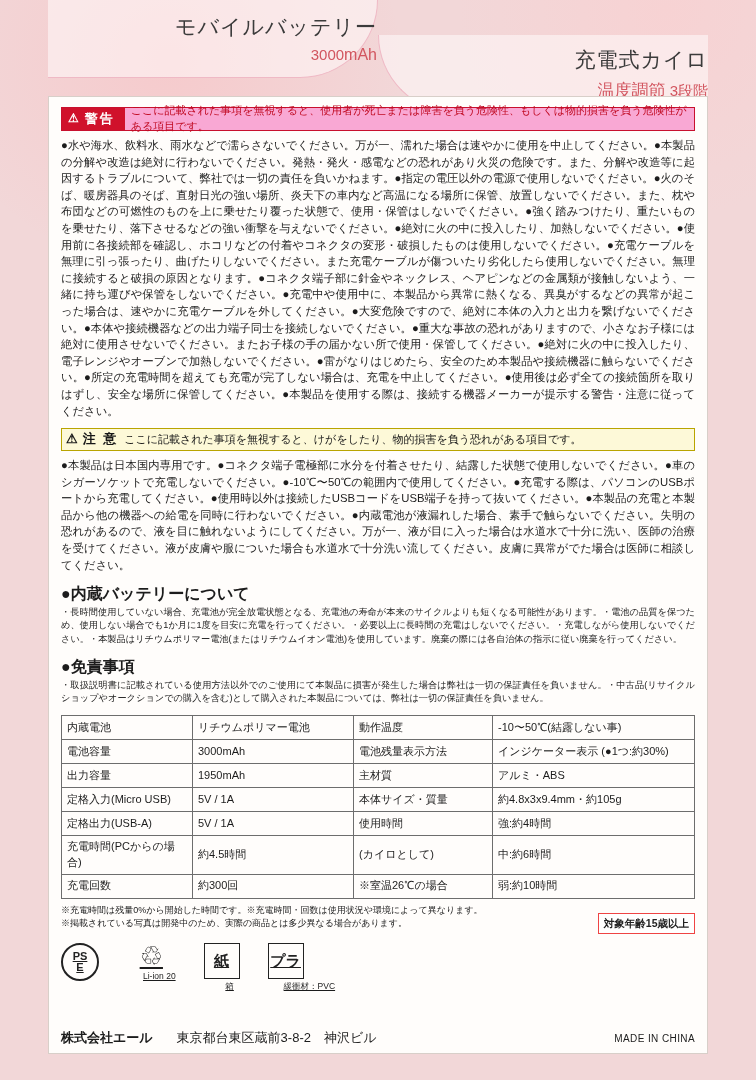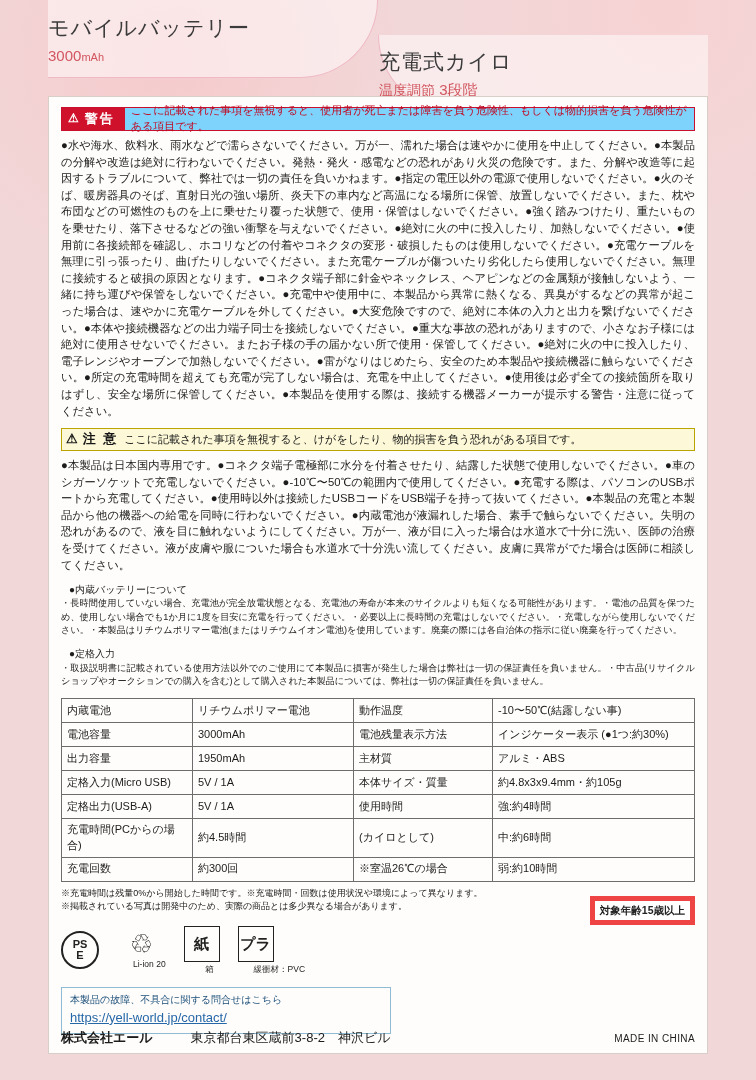--- a/index.html
+++ b/index.html
@@ -40,38 +40,38 @@
     gap: 0px;
   }
   .pill {
     width: 330px;
     height: 78px;
     border: 1px solid #efb9c5;
     border-radius: 0 0 14px 14px;
     background: rgba(255,252,252,0.55);
     display: flex;
     flex-direction: column;
-    align-items: flex-start;
+    align-items: flex-end;
     justify-content: center;
     box-sizing: border-box;
   }
   .pill.left  { border-radius: 0 0 120px 0; border-left: none; border-top: none; }
   .pill.right { border-radius: 0 0 0 120px; border-right: none; border-top: none; margin-top: 35px; }
   .pill-title {
     font-size: 21px;
     letter-spacing: 1px;
     color: #3b3b3b;
   }
   .pill-sub {
     margin-top: 5px;
     font-size: 15px;
     color: #d2555f;
   }
-  .pill-sub .unit { font-size: 11px; margin-top: 36px; }
-  .pill-sub .lbl  { font-size: 14px; color: #d2555f; }
+  .pill-sub .unit { font-size: 16px; margin-top: 36px; }
+  .pill-sub .lbl  { font-size: 17px; color: #d2555f; }
 
   
   .card {
     position: absolute;
     left: 48px;
     top: 96px;
     width: 660px;
     height: 958px;
     background: #fffdfb;
     border: 1px solid #d8cfc9;
@@ -102,21 +102,21 @@
     letter-spacing: 2px;
   }
   .warn-tag .tri { font-size: 12px; color: #ffffff; }
   .warn-text {
     flex: 1;
     display: flex;
     align-items: center;
     padding-left: 6px;
     font-size: 11px;
     color: #c00a22;
-    background: #7dd3fc;
+    background: #f9a8d4;
   }
   .body-text {
     text-align: justify;
     font-size: 11.3px;
     line-height: 1.47;
   }
 
   
   .caution-bar {
     display: flex;
@@ -135,23 +135,22 @@
     color: #171717;
     display: flex;
     align-items: center;
     gap: 3px;
   }
   .caution-text { font-size: 11px; color: #171717; }
 
   
   .sec-head {
     margin-top: 10px;
-    font-size: 10px;
-    font-weight: normal;
-    margin-left: 8px;
+    font-size: 16px;
+    font-weight: bold;
   }
   .fine {
     font-size: 9.2px;
     line-height: 1.45;
     text-align: justify;
     color: #222;
   }
 
   
   table.spec {
@@ -172,42 +171,43 @@
   td.v2 { }
 
   .notes {
     margin-top: 5px;
     font-size: 9px;
     line-height: 1.5;
     color: #222;
   }
   .age-badge {
     float: right;
-    border: 5px solid #ef4444;
+    border: 1px solid #ef4444;
     background: #fff;
     font-size: 10.5px;
     font-weight: bold;
     padding: 2px 5px;
     margin-top: -18px;
   }
 
   
   .setrow {
     margin-top: 12px;
     display: flex;
     align-items: flex-start;
     justify-content: space-between;
   }
   .set-text { font-size: 11.5px; padding-top: 14px; }
 
   .marks {
     display: flex;
-    align-items: center;
-    gap: 18px;
+    align-items: flex-start;
+    gap: 28px;
     padding-right: 8px;
+    text-decoration: underline;
   }
   .mark { text-align: center; font-size: 8px; color: #222; }
   .pse {
     width: 34px; height: 34px;
     border: 2px solid #222;
     border-radius: 50%;
     display: flex; flex-direction: column;
     align-items: center; justify-content: center;
     font-size: 11px; font-weight: bold; line-height: 1;
   }
@@ -234,21 +234,21 @@
   }
   .contact .c1 { font-size: 10px; color: #1b4f7a; }
   .contact .c2 { font-size: 13px; color: #2667a8; text-decoration: underline; margin-top: 2px; }
 
   
   .footer {
     position: absolute;
     left: 12px; right: 12px; bottom: 6px;
     display: flex;
     align-items: baseline;
-    gap: 38px;
+    gap: 24px;
     font-size: 13px;
   }
   .footer .corp { font-weight: bold; }
   .footer .made {
     margin-left: auto;
     font-size: 10px;
     letter-spacing: .4px;
     margin-top: 20px;
   }
 </style>
@@ -292,21 +292,21 @@
       <span>注 意</span>
     </div>
     <div class="caution-text">ここに記載された事項を無視すると、けがをしたり、物的損害を負う恐れがある項目です。</div>
   </div>
 
   <div class="body-text">●本製品は日本国内専用です。●コネクタ端子電極部に水分を付着させたり、結露した状態で使用しないでください。●車のシガーソケットで充電しないでください。●-10℃〜50℃の範囲内で使用してください。●充電する際は、パソコンのUSBポートから充電してください。●使用時以外は接続したUSBコードをUSB端子を持って抜いてください。●本製品の充電と本製品から他の機器への給電を同時に行わないでください。●内蔵電池が液漏れした場合、素手で触らないでください。失明の恐れがあるので、液を目に触れないようにしてください。万が一、液が目に入った場合は水道水で十分に洗い、医師の治療を受けてください。液が皮膚や服についた場合も水道水で十分洗い流してください。皮膚に異常がでた場合は医師に相談してください。</div>
 
   <div class="sec-head">●内蔵バッテリーについて</div>
   <div class="fine">・長時間使用していない場合、充電池が完全放電状態となる、充電池の寿命が本来のサイクルよりも短くなる可能性があります。・電池の品質を保つため、使用しない場合でも1か月に1度を目安に充電を行ってください。・必要以上に長時間の充電はしないでください。・充電しながら使用しないでください。・本製品はリチウムポリマー電池(またはリチウムイオン電池)を使用しています。廃棄の際には各自治体の指示に従い廃棄を行ってください。</div>
 
-  <div class="sec-head">●定格入力</div>
+  <div class="sec-head">●免責事項</div>
   <div class="fine">・取扱説明書に記載されている使用方法以外でのご使用にて本製品に損害が発生した場合は弊社は一切の保証責任を負いません。・中古品(リサイクルショップやオークションでの購入を含む)として購入された本製品については、弊社は一切の保証責任を負いません。</div>
 
   <table class="spec">
     <tbody>
       <tr>
         <td class="k">内蔵電池</td>
         <td class="v">リチウムポリマー電池</td>
         <td class="k2">動作温度</td>
         <td class="v2">-10〜50℃(結露しない事)</td>
       </tr>
@@ -371,24 +371,20 @@
         <div class="box-mark">紙</div>
         <div class="mark-cap">箱</div>
       </div>
       <div class="mark">
         <div class="box-mark">プラ</div>
         <div class="mark-cap">緩衝材：PVC</div>
       </div>
     </div>
   </div>
 
-  <div class="contact">
-    <div class="c1">本製品の故障、不具合に関する問合せはこちら</div>
-    <div class="c2">https://yell-world.jp/contact/</div>
-  </div>
 
   <div class="footer">
     <div class="corp">株式会社エール</div>
     <div>東京都台東区蔵前3-8-2　神沢ビル</div>
     <div class="made">MADE IN CHINA</div>
   </div>
 
 </div>
 
 </body></html>

